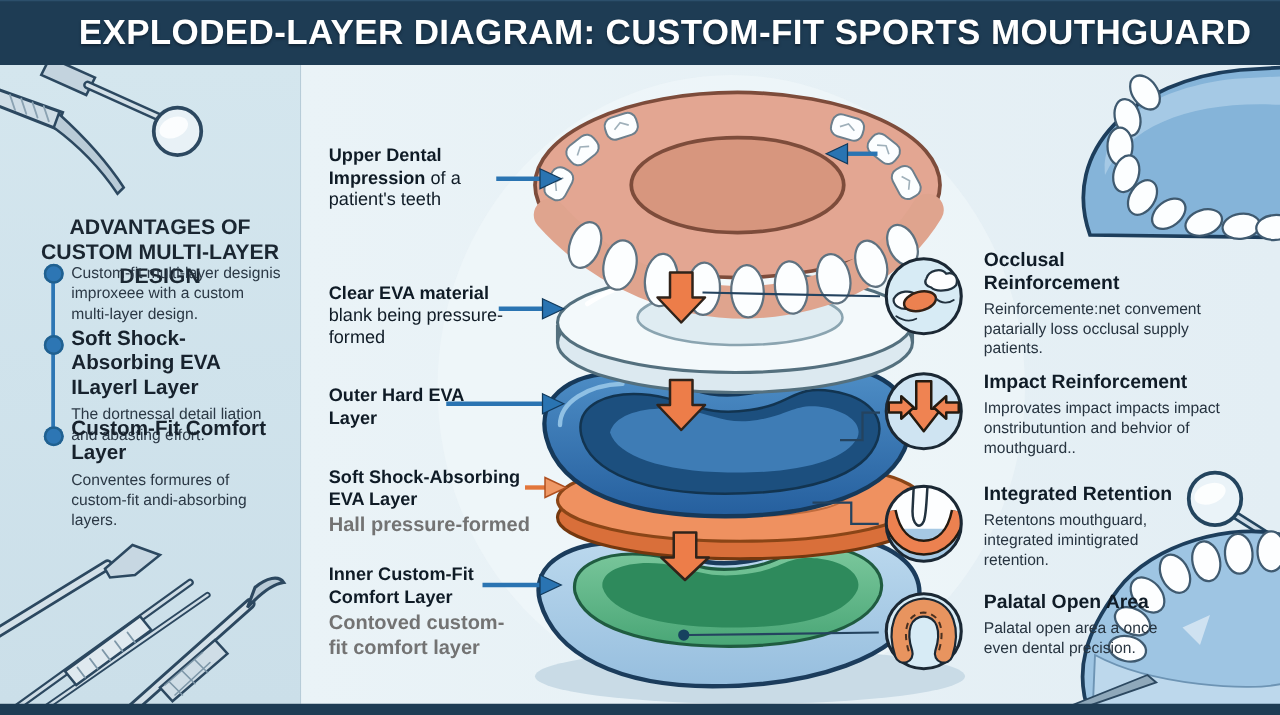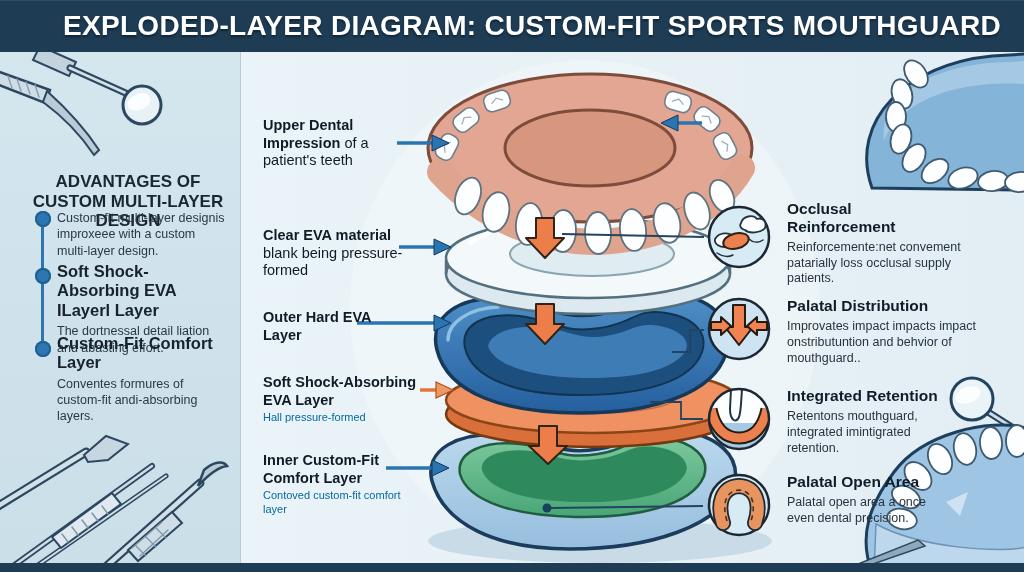--- a/index.html
+++ b/index.html
@@ -20,21 +20,21 @@
   
   .txt{position:absolute;z-index:2;}
   .adv-head{font-size:17px;font-weight:800;line-height:1.16;color:#1a2631;text-align:center;}
   .b-line{position:absolute;z-index:2;width:3px;background:#2d76b4;border-radius:2px;}
   .b-dot{position:absolute;z-index:2;width:16px;height:16px;border-radius:50%;
          background:#2d76b4;box-shadow:inset 0 0 0 2px #20608f;}
   .b-body{font-size:12.5px;line-height:1.3;color:#2b3845;}
   .b-title{font-size:16.5px;font-weight:700;line-height:1.18;color:#17222d;margin-bottom:3px;}
   .llabel{font-size:14.5px;line-height:1.22;color:#0f1b26;}
   .llabel b{font-weight:700;}
-  .lnote{font-size:11px;line-height:1.25;color:#0369a1;font-weight:400;margin-top:2px;}
+  .lnote{font-size:16px;line-height:1.25;color:#737373;font-weight:700;margin-top:2px;}
   .f-title{font-size:15.5px;font-weight:700;line-height:1.15;color:#101c27;margin-bottom:4px;}
   .f-body{font-size:12.5px;line-height:1.27;color:#273440;}
   .f-icon{position:absolute;z-index:2;width:68px;height:68px;}
 </style>
 </head>
 <body>
 
 <div id="page">
 
   <div class="hdr">
@@ -285,21 +285,21 @@
 
   <div class="f-icon" style="left:705px;top:295px;">
     <svg viewBox="0 0 68 68" width="68" height="68">
       <circle cx="34" cy="34" r="30" fill="#cfe4f2" stroke="#1b2834" stroke-width="2.5"></circle>
       <polygon points="28,10 40,10 40,32 48,32 34,50 20,32 28,32" fill="#ef8352" stroke="#241a10" stroke-width="2" stroke-linejoin="round"></polygon>
       <polygon points="6,27 16,27 16,22 26,31 16,40 16,35 6,35" fill="#ef8352" stroke="#241a10" stroke-width="2" stroke-linejoin="round"></polygon>
       <polygon points="62,27 52,27 52,22 42,31 52,40 52,35 62,35" fill="#ef8352" stroke="#241a10" stroke-width="2" stroke-linejoin="round"></polygon>
     </svg>
   </div>
   <div class="txt" style="left:787px;top:297px;">
-    <div class="f-title" style="width:200px;">Palatal Distribution</div>
+    <div class="f-title" style="width:200px;">Impact Reinforcement</div>
     <div class="f-body" style="width:205px;">Improvates impact impacts impact onstributuntion and behvior of mouthguard..</div>
   </div>
 
   <div class="f-icon" style="left:705px;top:385px;">
     <svg viewBox="0 0 68 68" width="68" height="68">
       <g clip-path="url(#clipRet)">
         <rect x="0" y="0" width="68" height="68" fill="#fdfeff"></rect>
         <rect x="0" y="38" width="68" height="30" fill="#a6c9e4"></rect>
         <path d="M6,24 C10,44 21,53 34,53 C47,53 58,44 62,24" stroke="#241a10" stroke-width="13" fill="none"></path>
         <path d="M6,24 C10,44 21,53 34,53 C47,53 58,44 62,24" stroke="#ec8150" stroke-width="9" fill="none"></path>

